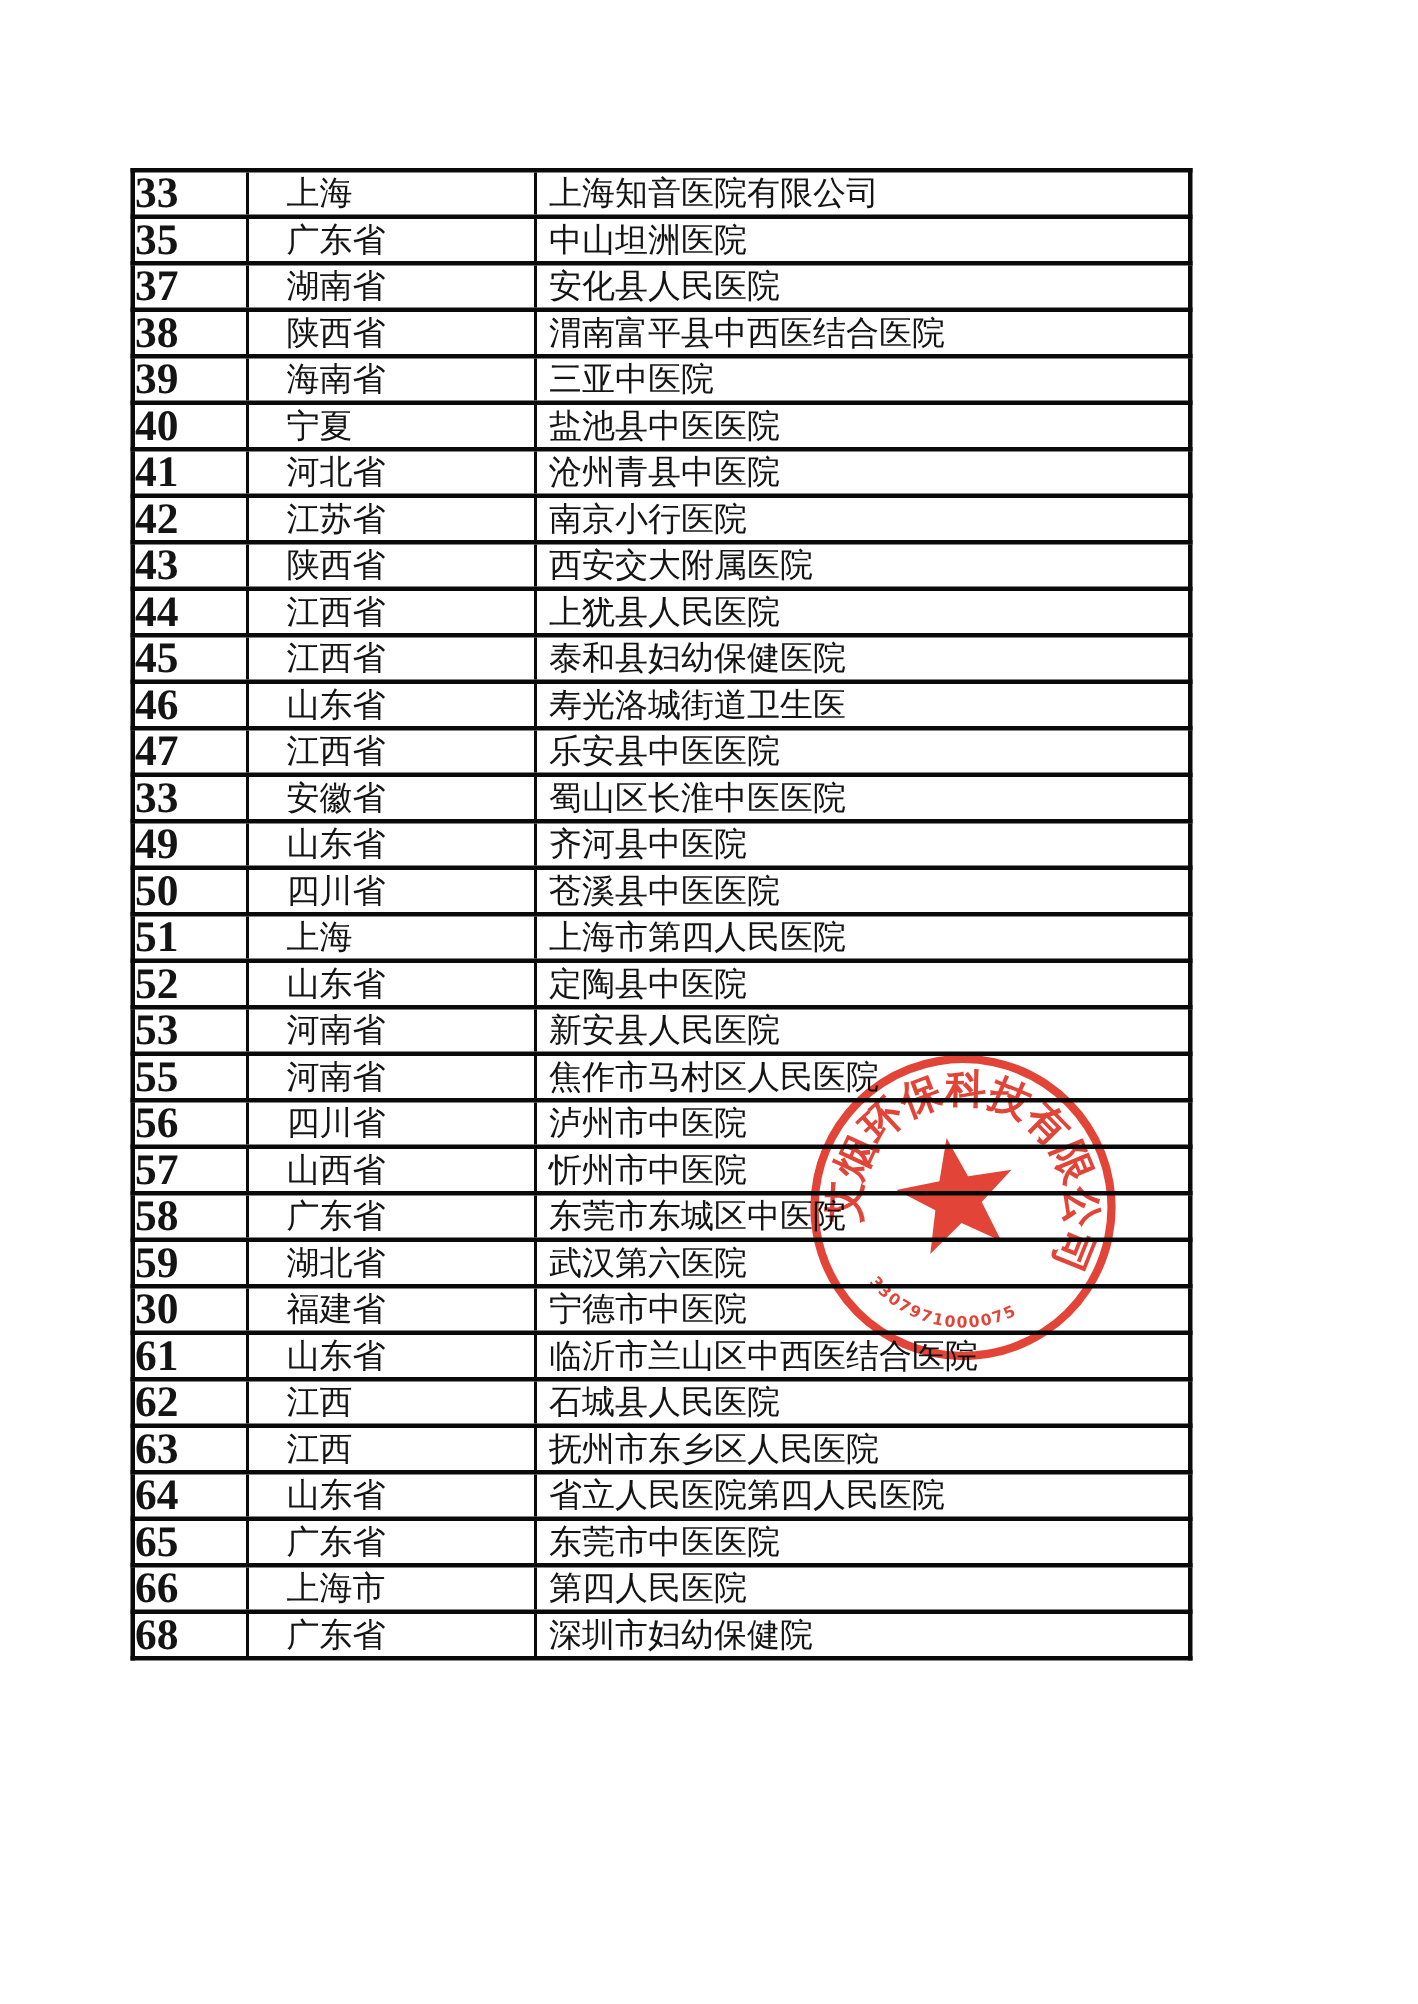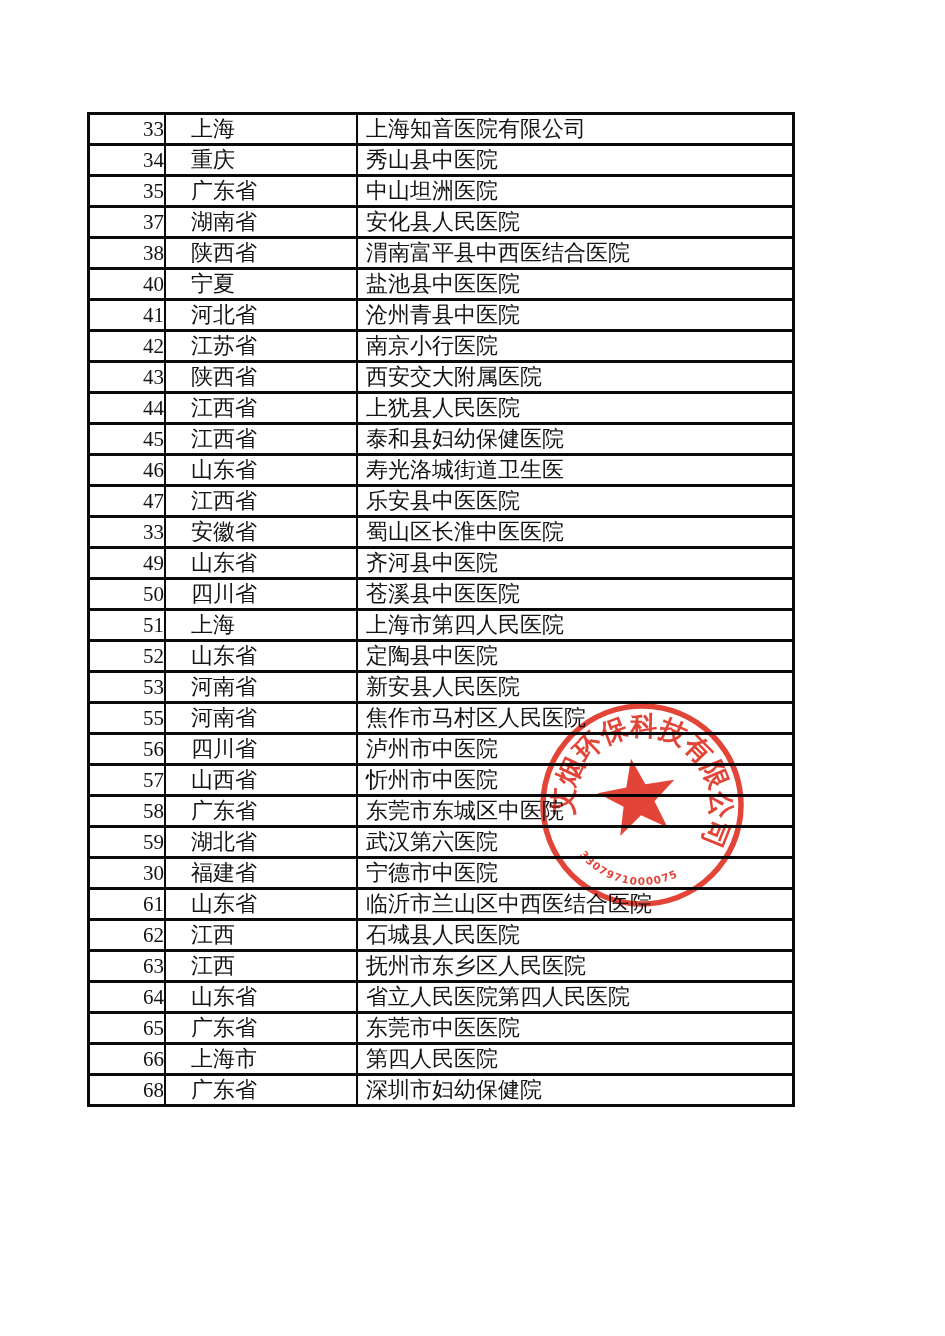--- a/index.html
+++ b/index.html
@@ -35,23 +35,24 @@
     padding: 0;
     font-size: 22px;
     color: #141414;
     white-space: nowrap;
     overflow: hidden;
     vertical-align: middle;
     line-height: 28px;
   }
   table.hospital-table td.col-no {
     width: 74px;
-    text-align: right;
-    font-size: 21px;
+    text-align: left;
+    font-size: 29px;
     border-left-width: 3px;
+    font-weight: bold;
   }
   table.hospital-table td.col-prov {
     width: 165px;
     padding-left: 25px;
   }
   table.hospital-table td.col-name {
     padding-left: 8px;
     border-right-width: 3px;
   }
   .seal {
@@ -72,38 +73,38 @@
 <div class="page">
 
   <table class="hospital-table">
     <tbody>
         <tr>
       <td class="col-no">33</td>
       <td class="col-prov">上海</td>
       <td class="col-name">上海知音医院有限公司</td>
     </tr>
         <tr>
-      <td class="col-no">34</td>
-      <td class="col-prov">重庆</td>
-      <td class="col-name">秀山县中医院</td>
-    </tr>
-        <tr>
       <td class="col-no">35</td>
       <td class="col-prov">广东省</td>
       <td class="col-name">中山坦洲医院</td>
     </tr>
         <tr>
       <td class="col-no">37</td>
       <td class="col-prov">湖南省</td>
       <td class="col-name">安化县人民医院</td>
     </tr>
         <tr>
       <td class="col-no">38</td>
       <td class="col-prov">陕西省</td>
       <td class="col-name">渭南富平县中西医结合医院</td>
+    </tr>
+        <tr>
+      <td class="col-no">39</td>
+      <td class="col-prov">海南省</td>
+      <td class="col-name">三亚中医院</td>
     </tr>
         <tr>
       <td class="col-no">40</td>
       <td class="col-prov">宁夏</td>
       <td class="col-name">盐池县中医医院</td>
     </tr>
         <tr>
       <td class="col-no">41</td>
       <td class="col-prov">河北省</td>
       <td class="col-name">沧州青县中医院</td>

